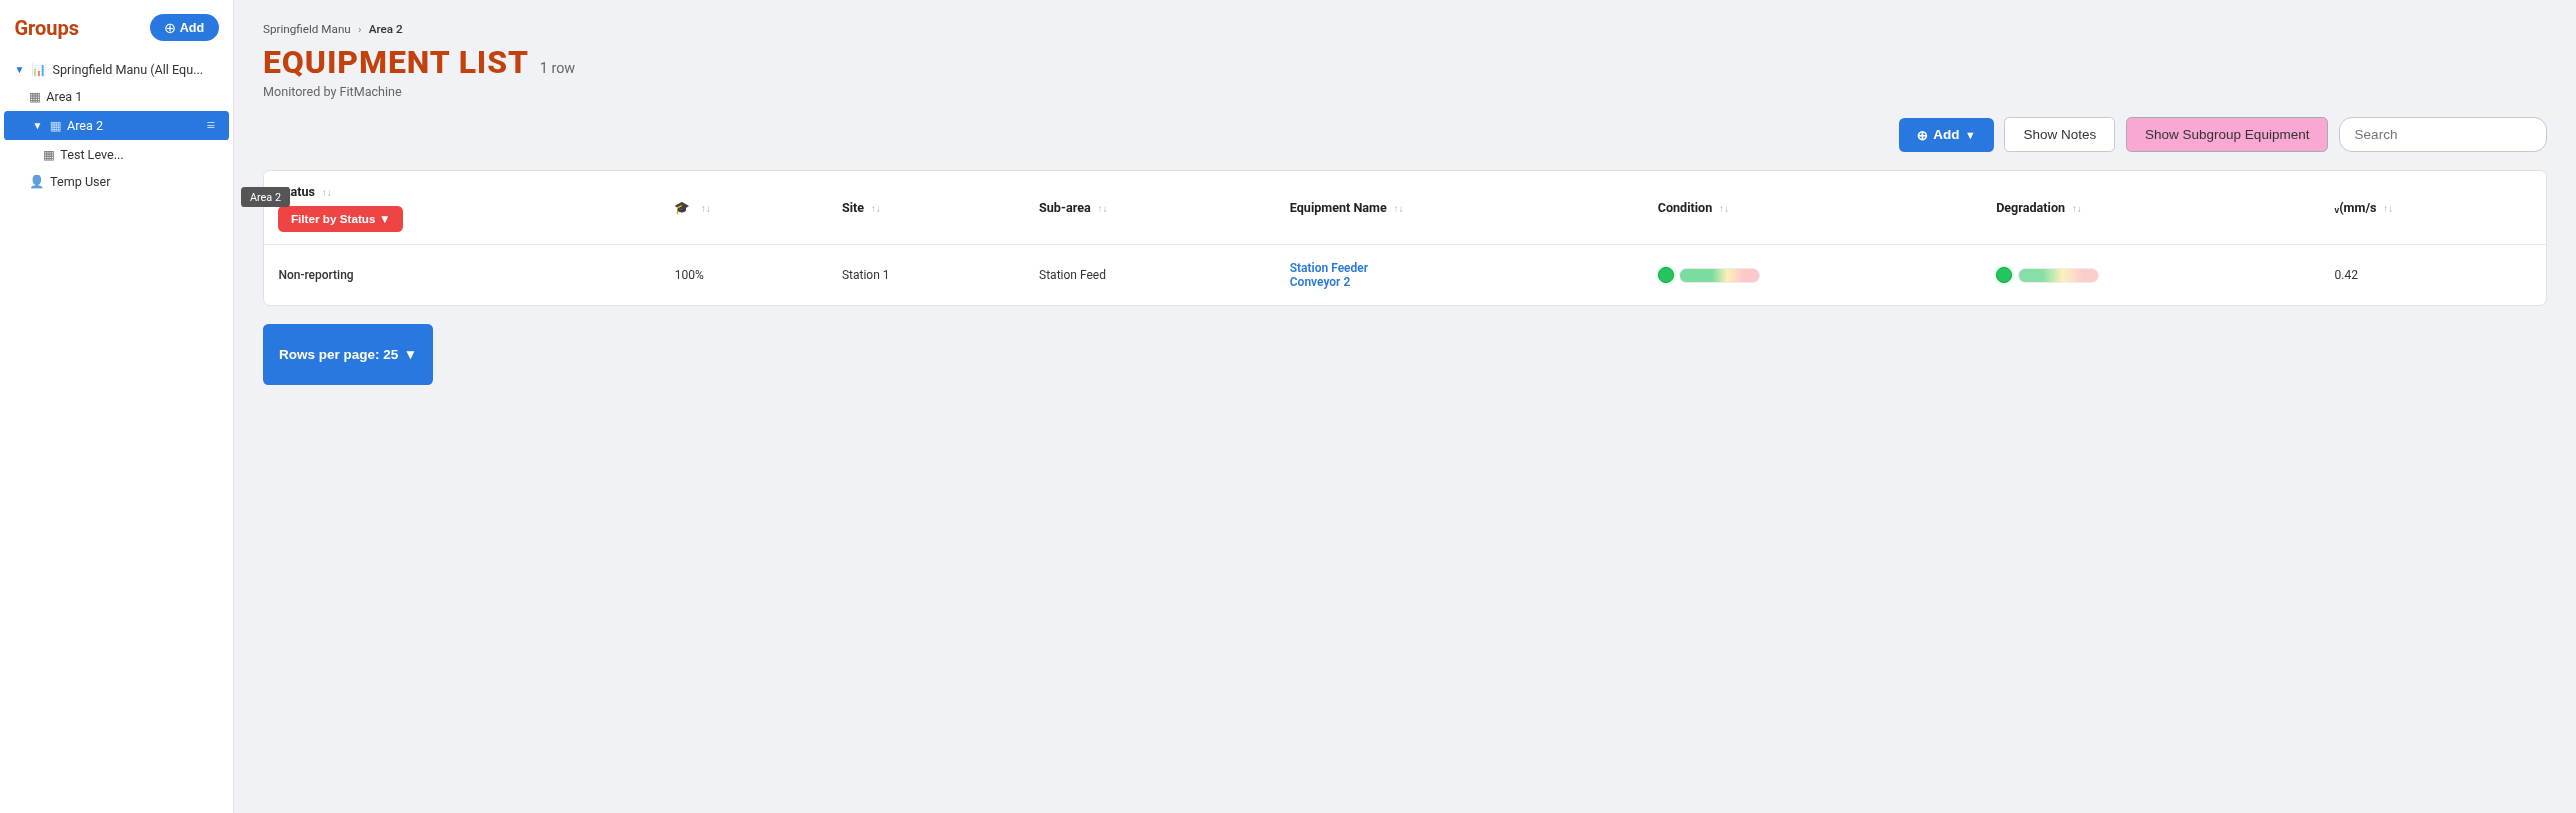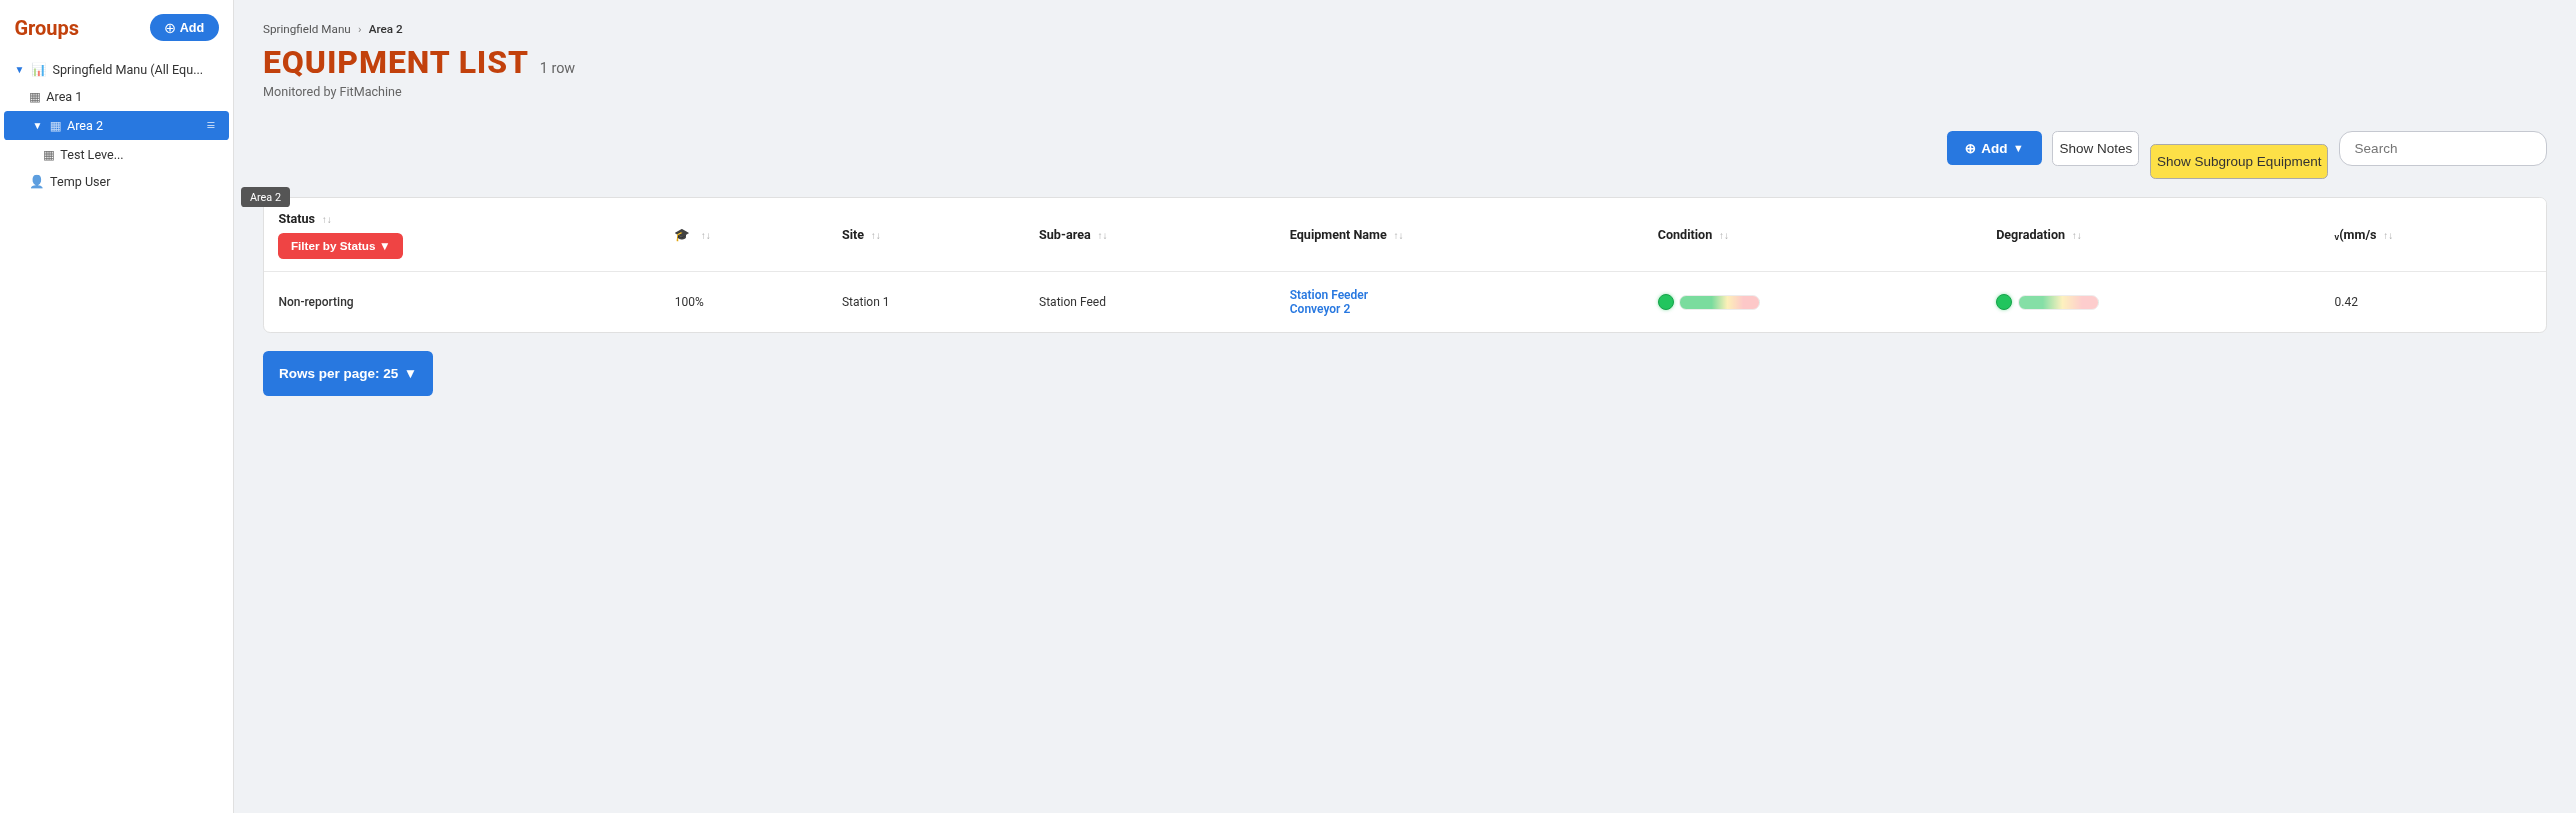--- a/index.html
+++ b/index.html
@@ -163,29 +163,28 @@
       display: flex;
       align-items: center;
       gap: 5.4px;
     }
     .toolbar-add-btn .dropdown-arrow { font-size: 10.8px; }
     .outline-btn {
       background: #fff;
       color: #333;
       border: 1.3px solid #c5c8d0;
       border-radius: 5.4px;
-      padding: 9px 6px;
+      padding: 9px 18px;
       font-size: 13.5px;
       font-weight: 500;
       cursor: pointer;
     }
     .outline-btn.active-outline {
       border-color: #aaa;
-      background: #fde047;
-      margin-top: 27px;
+      background: #f9a8d4;
     }
     .search-input {
       background: #fff;
       border: 1.3px solid #c5c8d0;
       border-radius: 13px;
       padding: 9px 14.4px;
       font-size: 13.5px;
       color: #aaa;
       min-width: 180px;
       outline: none;
@@ -297,21 +296,21 @@
       opacity: 0.55;
       border: 0.9px solid #e0e0e0;
     }
 
     
     .rows-per-page-btn {
       background: #2878e0;
       color: #fff;
       border: none;
       border-radius: 5.4px;
-      padding: 15px 16px;
+      padding: 23px 16px;
       font-size: 13.5px;
       font-weight: 600;
       cursor: pointer;
       display: flex;
       align-items: center;
       gap: 5.4px;
     }
 
     .th-icon {
       display: inline-block;

